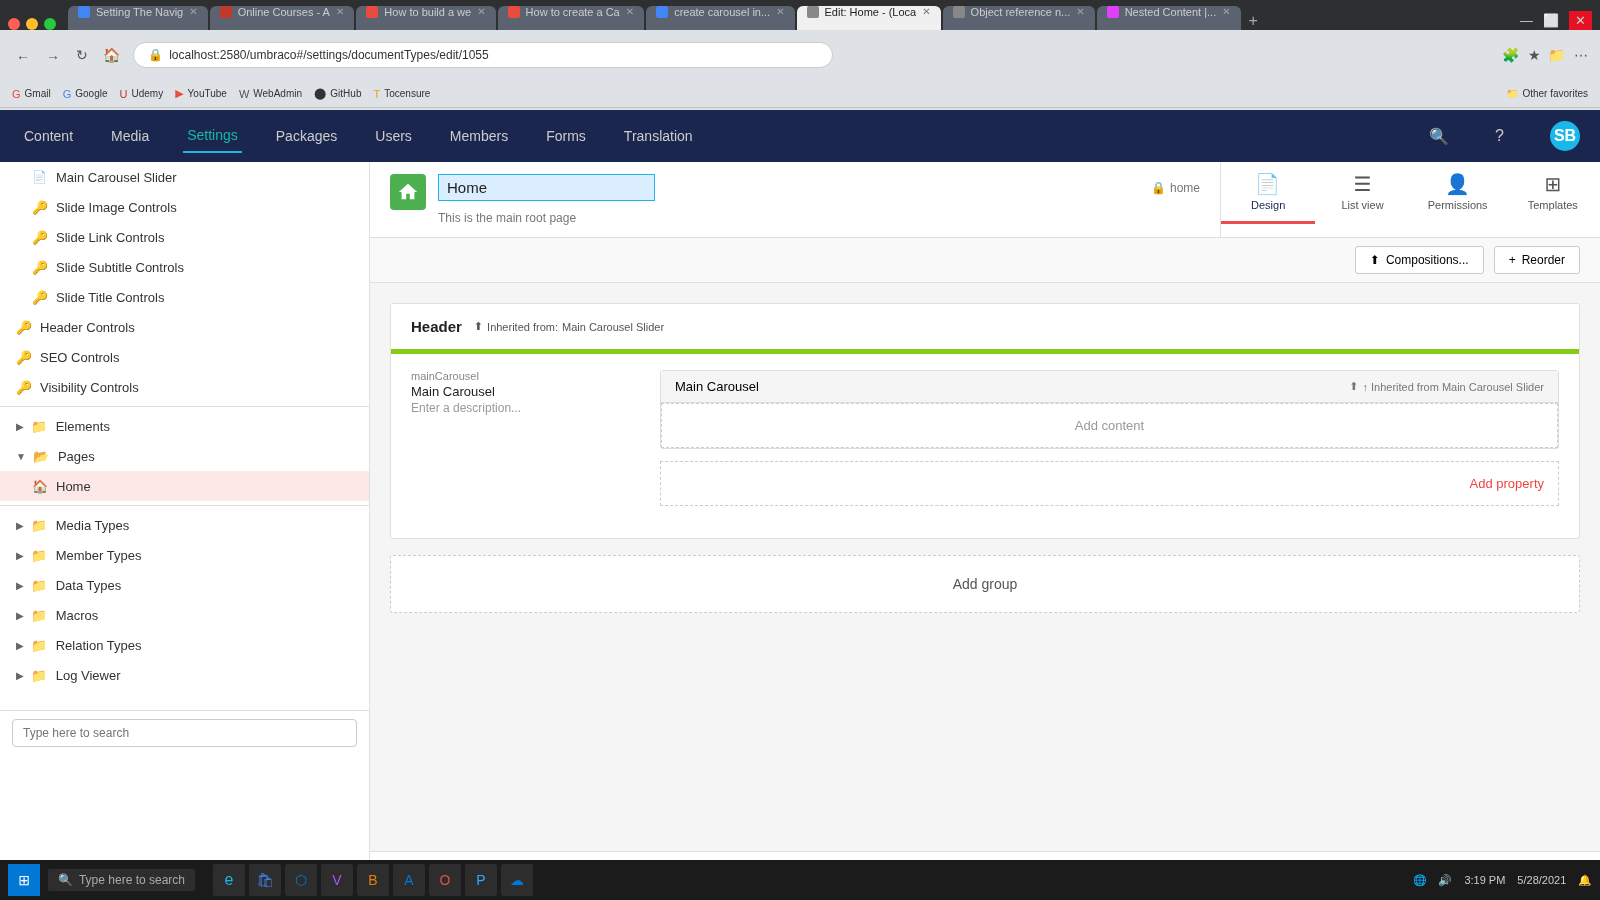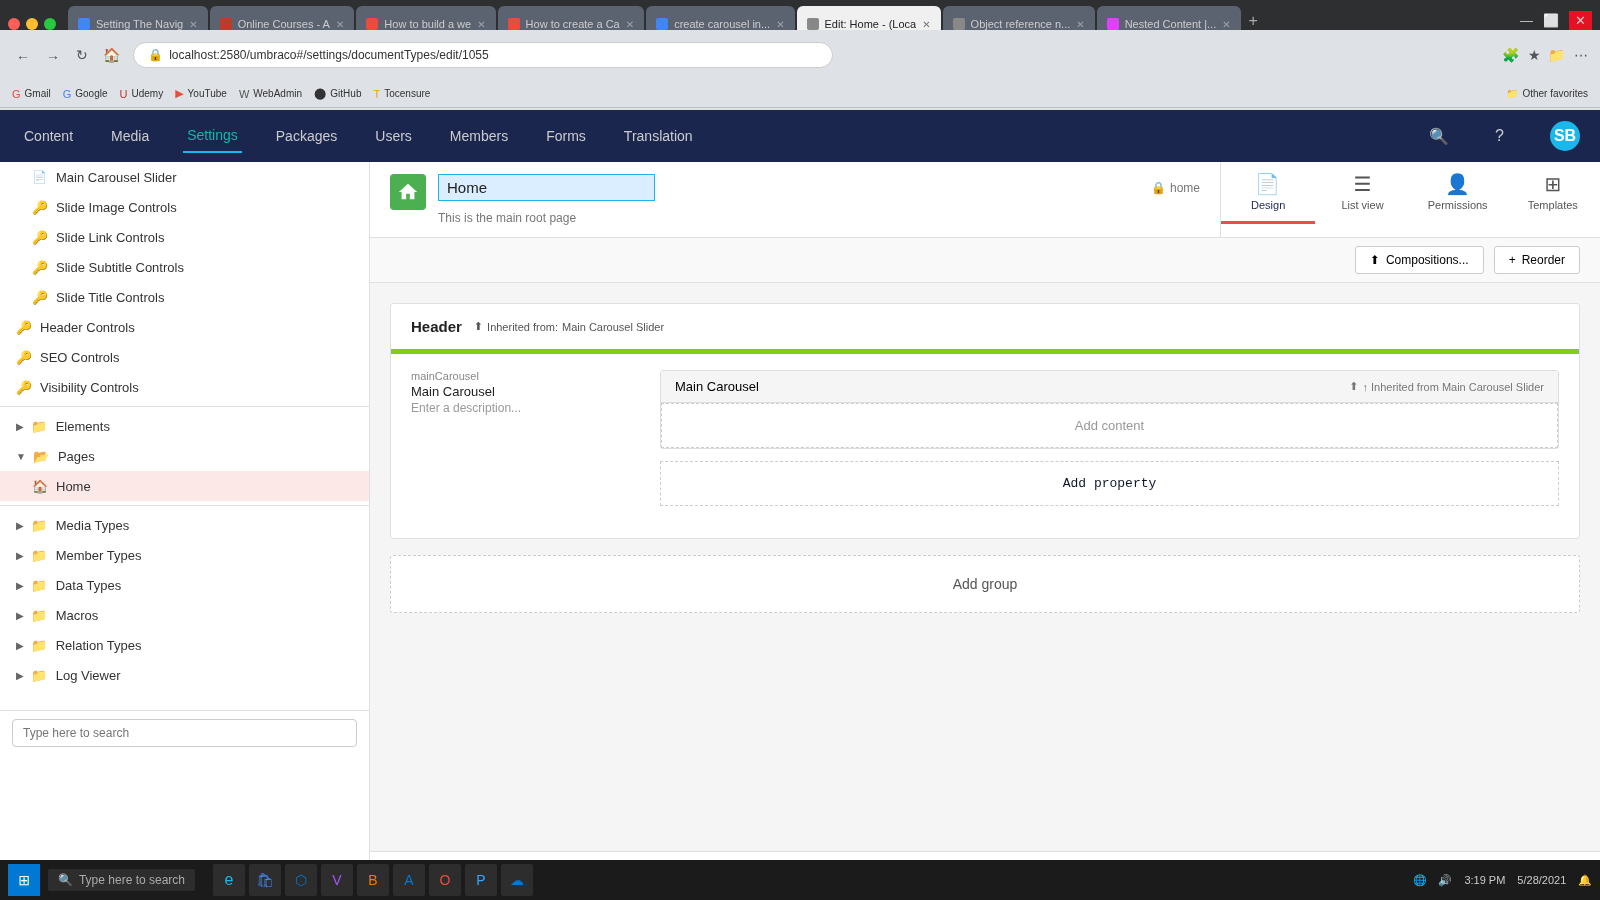--- a/index.html
+++ b/index.html
@@ -1,20 +1,20 @@
 <!DOCTYPE html>
 <html><head>
   <meta charset="utf-8">
   <style>
     * { box-sizing: border-box; margin: 0; padding: 0; }
     body { font-family: 'Segoe UI', Arial, sans-serif; font-size: 13px; background: #f0f0f0; overflow: hidden; height: 900px; width: 1600px; }
 
     
     .browser-chrome { background: #dee1e6; height: 110px; }
-    .browser-tab { background: #5c6370; border-radius: 6px 6px 0 0; height: 24px; display: flex; align-items: flex-end; padding: 0 10px; font-size: 11px; color: #ccc; gap: 6px; cursor: pointer; min-width: 120px; max-width: 180px; }
+    .browser-tab { background: #5c6370; border-radius: 6px 6px 0 0; height: 24px; display: flex; align-items: flex-start; padding: 0 10px; font-size: 11px; color: #ccc; gap: 6px; cursor: pointer; min-width: 120px; max-width: 180px; }
     .browser-tab.active { background: #f0f0f0; color: #222; }
     .browser-tab .tab-favicon { width: 12px; height: 12px; border-radius: 2px; flex-shrink: 0; }
     .browser-tab .tab-close { margin-left: auto; opacity: 0.6; font-size: 10px; }
     .browser-tab-label { overflow: hidden; white-space: nowrap; text-overflow: ellipsis; font-size: 11px; }
     .browser-tabs-row { display: flex; align-items: flex-end; height: 30px; padding: 0 8px; gap: 2px; background: #2d2f31; }
     .new-tab-btn { background: transparent; border: none; color: #aaa; font-size: 16px; cursor: pointer; padding: 0 6px; }
     .browser-address-bar { background: #dee1e6; height: 50px; display: flex; align-items: center; padding: 0 12px; gap: 8px; }
     .nav-btn { background: none; border: none; cursor: pointer; color: #555; font-size: 14px; padding: 4px; }
     .address-bar { flex: 1; max-width: 700px; background: white; border: 1px solid #ccc; border-radius: 20px; padding: 5px 14px; font-size: 12px; color: #222; display: flex; align-items: center; gap: 6px; }
     .address-text { color: #333; font-size: 12px; }
@@ -84,21 +84,21 @@
     .property-name { font-size: 13px; font-weight: 500; color: #222; margin-top: 2px; }
     .property-desc { font-size: 12px; color: #999; margin-top: 2px; }
     .property-control-col { flex: 1; }
 
     
     .nested-content-box { border: 1px solid #ddd; border-radius: 3px; }
     .nested-content-header { background: #f5f5f5; padding: 8px 14px; display: flex; align-items: center; justify-content: space-between; border-bottom: 1px solid #ddd; font-size: 12px; }
     .nested-title { font-size: 13px; font-weight: 500; }
     .inherited-from { font-size: 11px; color: #777; display: flex; align-items: center; gap: 4px; }
     .add-content-btn { border: 1px dashed #ccc; padding: 14px; text-align: center; color: #999; cursor: pointer; font-size: 13px; background: white; }
-    .add-property-btn { border: 1px dashed #ccc; padding: 14px; text-align: center; color: #0f172a; cursor: pointer; font-size: 13px; background: white; margin-top: 12px; font-family: Liberation Mono, monospace; }
+    .add-property-btn { border: 1px dashed #ccc; padding: 14px; text-align: right; color: #ef4444; cursor: pointer; font-size: 13px; background: white; margin-top: 12px; }
     .add-group-section { border: 1px dashed #ccc; padding: 20px; text-align: center; color: #555; cursor: pointer; font-size: 14px; font-weight: 500; background: white; border-radius: 3px; margin-top: 8px; }
     .save-btn { position: fixed; bottom: 12px; right: 20px; background: #4caf50; color: white; border: none; padding: 8px 24px; border-radius: 3px; font-size: 14px; font-weight: 500; cursor: pointer; }
 
     .shortcut-hint { font-size: 12px; color: #777; display: flex; align-items: center; gap: 4px; }
     .shortcut-key { background: #e0e0e0; padding: 1px 5px; border-radius: 3px; font-size: 11px; color: #333; }
 
     .doc-header-wrapper { display: flex; background: white; border-bottom: 1px solid #e0e0e0; }
     .doc-header-main { flex: 1; padding: 12px 20px; display: flex; align-items: flex-start; gap: 12px; }
     .right-tab-item { display: flex; flex-direction: column; align-items: center; gap: 3px; padding: 10px 18px; cursor: pointer; color: #555; font-size: 11px; border-bottom: 3px solid transparent; flex: 1; }
     .right-tab-item.active { color: #1b264f; border-bottom: 3px solid #e84e4e; }

